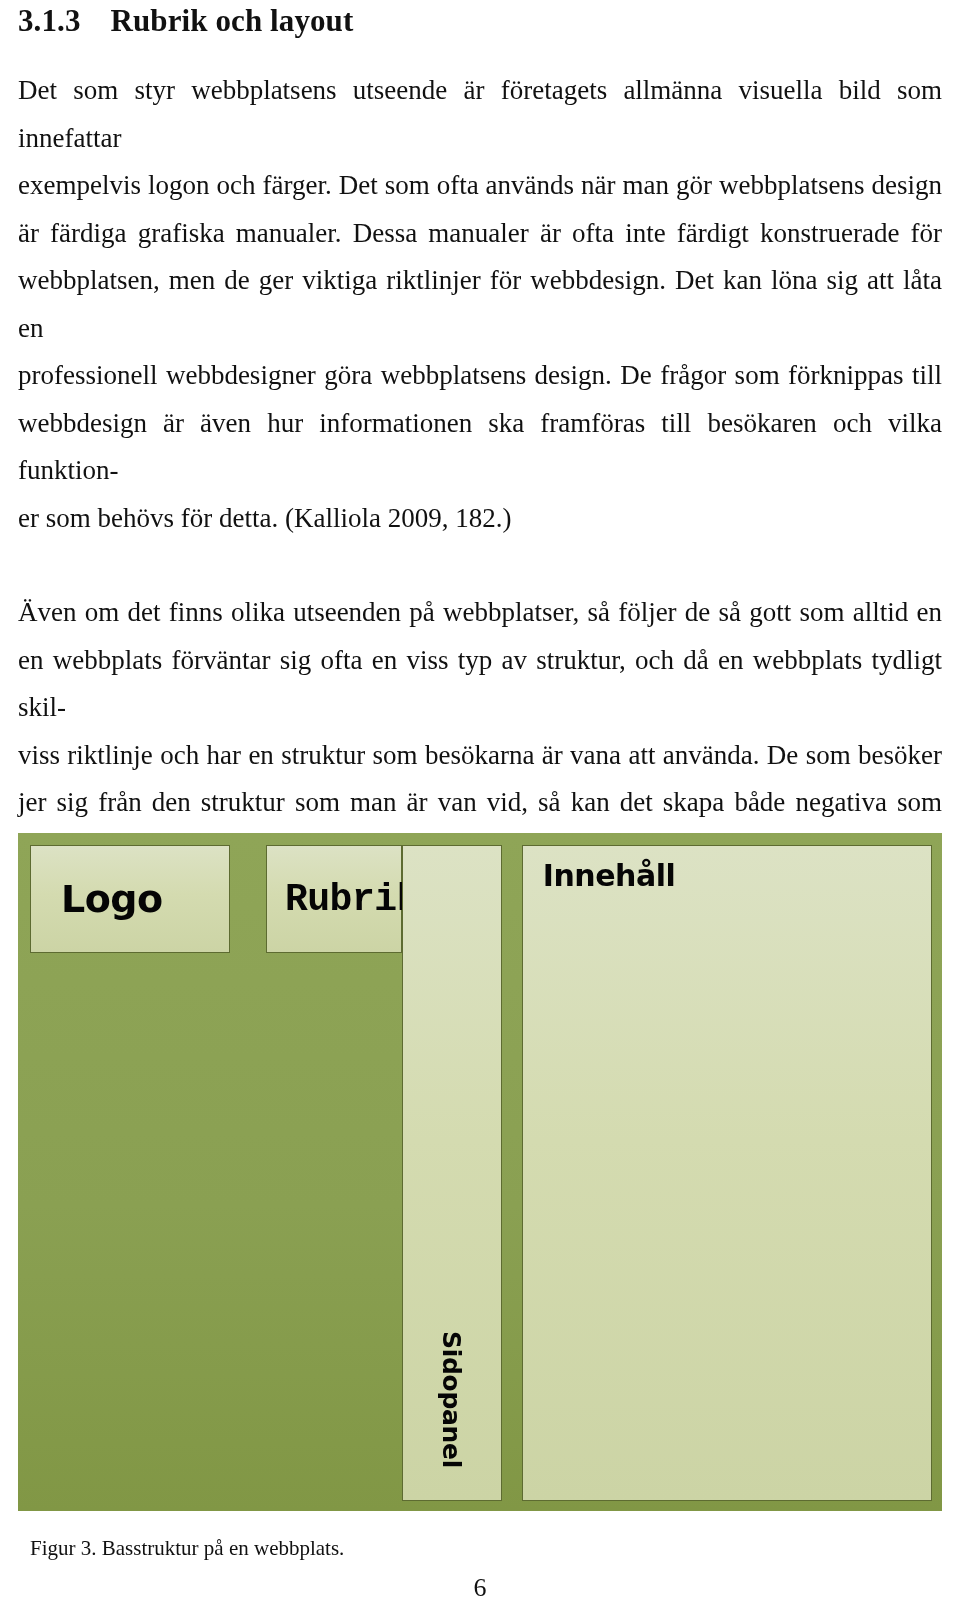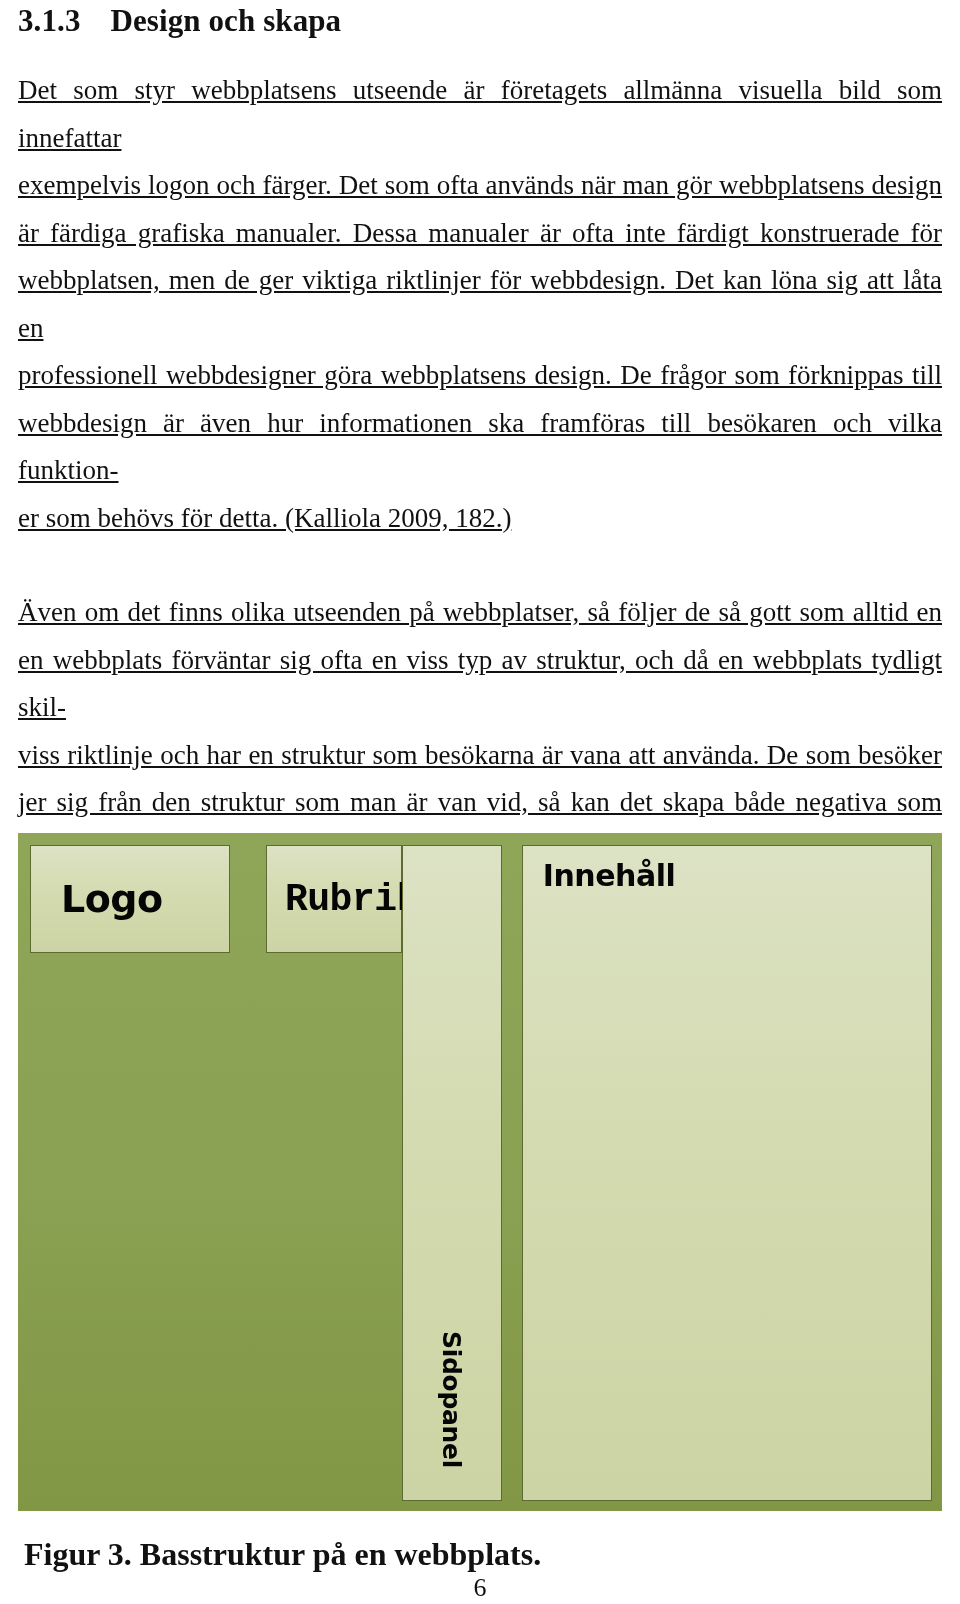--- a/index.html
+++ b/index.html
@@ -51,21 +51,20 @@
     margin: 0;
     -webkit-hyphens: none;
     hyphens: none;
   }
   #para-1 { margin-top: 29px; }
   #para-2 { margin-top: 47px; }
 
   .para .ln {
     display: block;
     white-space: nowrap;
-    text-decoration: underline;
   }
   
   .para .ln.j {
     text-align: justify;
     text-align-last: justify;
     white-space: normal;
   }
 
   
   .figure-wrap {
@@ -158,44 +157,43 @@
   }
   .box-content .mk-label {
     margin-top: 12px;
     margin-left: 20px;
     font-size: 30px;
   }
 
   
   .caption {
     position: absolute;
-    left: 24px;
+    left: 30px;
     top: 1537px;
-    font-size: 32px;
+    font-size: 21px;
     line-height: 1.1;
     white-space: nowrap;
-    font-weight: bold;
   }
   .folio {
     position: absolute;
     left: 0;
     right: 0;
     top: 1573px;
     text-align: center;
     font-size: 26px;
   }
 </style>
 </head>
 <body>
 
 <div class="page">
 
   <div class="heading">
     <span class="num">3.1.3</span>
-    <span class="title">Design och skapa</span>
+    <span class="title">Rubrik och layout</span>
   </div>
 
   <p class="para" id="para-1">
     <span class="ln j">Det som styr webbplatsens utseende är företagets allmänna visuella bild som innefattar</span>
     <span class="ln j">exempelvis logon och färger. Det som ofta används när man gör webbplatsens design</span>
     <span class="ln j">är färdiga grafiska manualer. Dessa manualer är ofta inte färdigt konstruerade för</span>
     <span class="ln j">webbplatsen, men de ger viktiga riktlinjer för webbdesign. Det kan löna sig att låta en</span>
     <span class="ln j">professionell webbdesigner göra webbplatsens design. De frågor som förknippas till</span>
     <span class="ln j">webbdesign är även hur informationen ska framföras till besökaren och vilka funktion-</span>
     <span class="ln">er som behövs för detta. (Kalliola 2009, 182.)</span>

